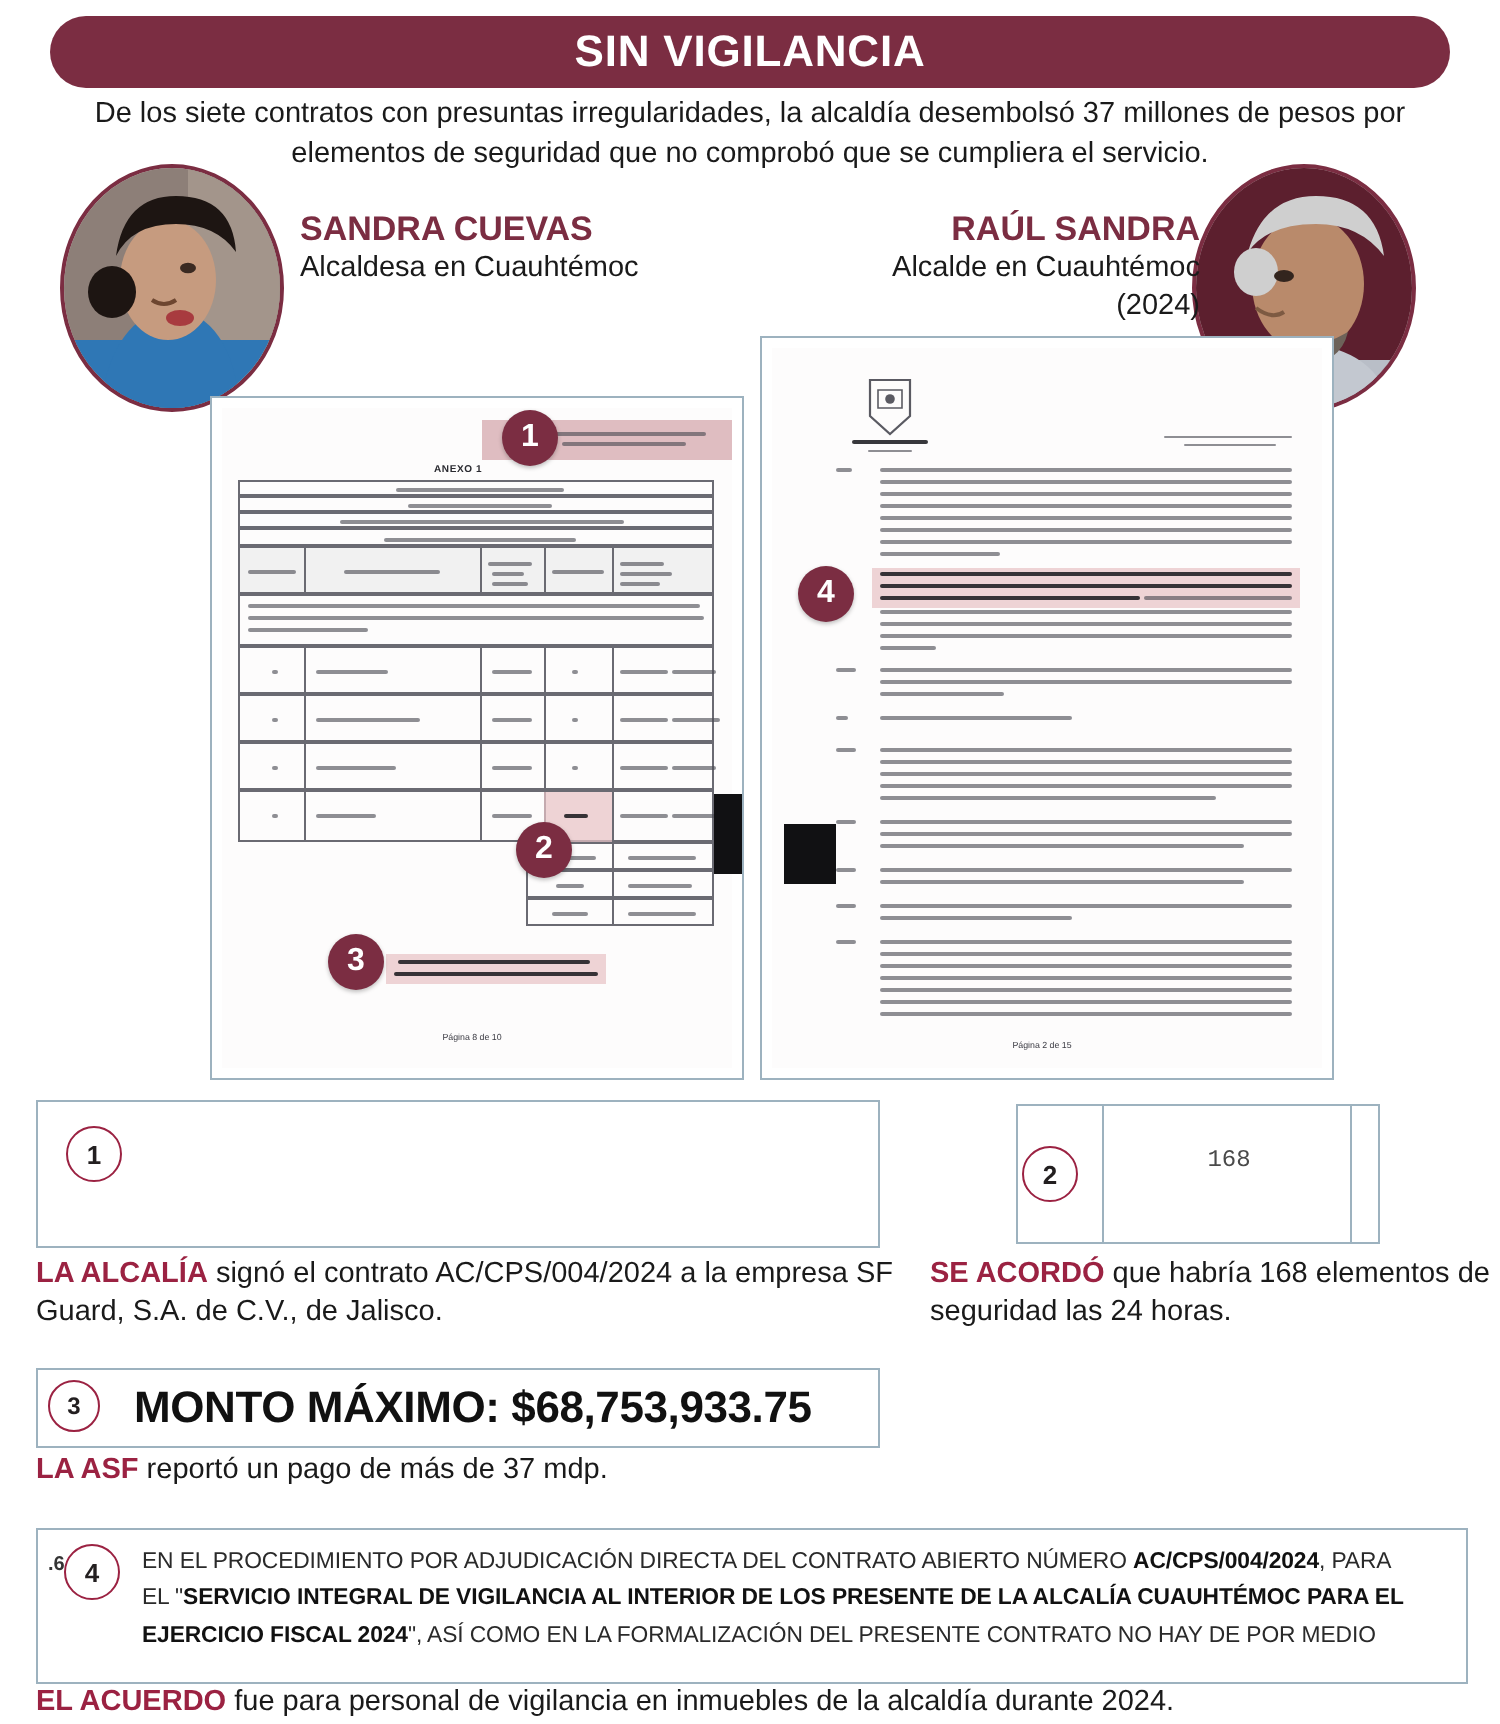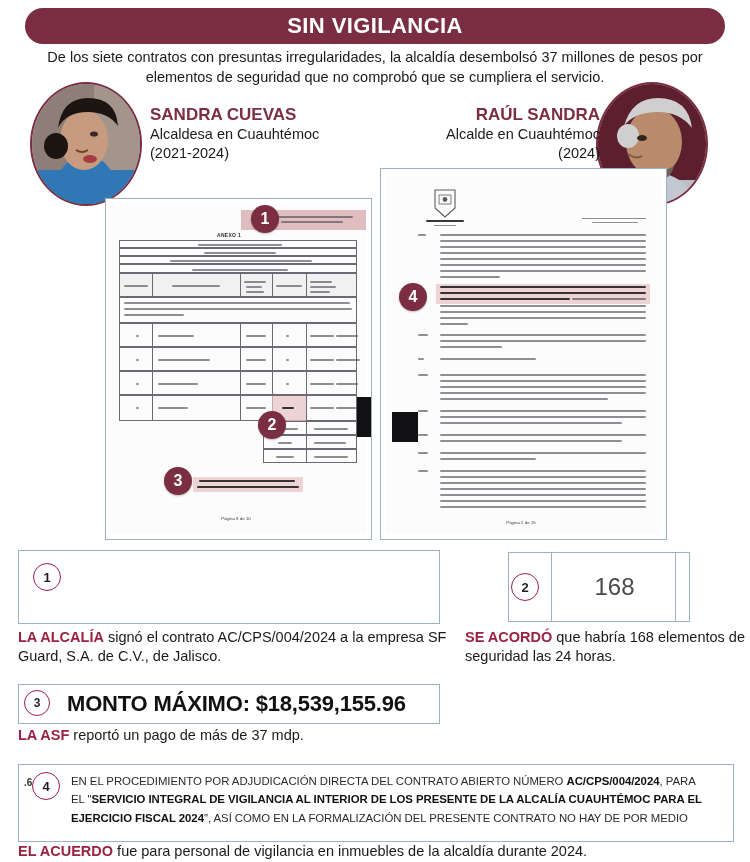--- a/index.html
+++ b/index.html
@@ -83,21 +83,21 @@
   .cb1 .t{
     position:absolute;left:60px;top:14px;right:18px;text-align:right;
     font-size:15.5px;font-weight:bold;color:#1a1a1a;line-height:1.45;letter-spacing:.1px;
   }
   .cap1{left:18px;top:628px;width:430px;}
 
   .cb2{left:508px;top:552px;width:180px;height:68px;}
   .cb2 .vline{position:absolute;top:0;bottom:0;border-left:1.5px solid #9DB2BF;}
   .cb2 .val{
     position:absolute;left:45px;right:14px;top:20px;text-align:center;
-    font-size:24px;color:#4a4a4a;
+    font-size:12px;color:#4a4a4a;font-family:Liberation Mono, monospace;
   }
   .cap2{left:465px;top:628px;width:280px;}
 
   .cb3{left:18px;top:684px;width:420px;height:38px;}
   .cb3 .t{
     position:absolute;left:48px;top:6px;font-size:22px;font-weight:bold;
     color:#111;letter-spacing:-.2px;
   }
   .cap3{left:18px;top:726px;width:430px;}
 
@@ -146,21 +146,20 @@
     <ellipse cx="30" cy="52" rx="11" ry="12" fill="#cfcfcf"></ellipse>
     <path d="M36 84 q20 10 40 -2 q-4 16 -22 16 q-16 0 -18 -14z" fill="#6d6259"></path>
     <ellipse cx="44" cy="54" rx="5" ry="3" fill="#33251e"></ellipse>
     <path d="M30 70 q8 6 14 2" stroke="#7d5a42" stroke-width="2" fill="none"></path>
   </svg>
 </div>
 
 <div class="names n-left">
   <div class="nm">SANDRA CUEVAS</div>
   <div class="rl">Alcaldesa en Cuauhtémoc</div>
-  <div class="yr">(2021-2024)</div>
 </div>
 
 <div class="names n-right">
   <div class="nm">RAÚL SANDRA</div>
   <div class="rl">Alcalde en Cuauhtémoc</div>
   <div class="yr">(2024)</div>
 </div>
 
 <div class="doc doc-left">
   <div class="sheet">
@@ -374,21 +373,21 @@
   <div class="vline" style="left:42px;"></div>
   <div class="vline" style="left:166px;"></div>
   <div class="val">168</div>
 </div>
 <div class="ring" style="left:511px;top:573px;">2</div>
 <div class="cap cap2">
   <b>SE ACORDÓ</b><span> que habría 168 elementos de seguridad las 24 horas.</span>
 </div>
 
 <div class="clipbox cb3">
-  <div class="t">MONTO MÁXIMO: $18,539,155.96</div>
+  <div class="t">MONTO MÁXIMO: $68,753,933.75</div>
 </div>
 <div class="ring" style="left:24px;top:690px;width:24px;height:24px;font-size:12px;">3</div>
 <div class="cap cap3">
   <b>LA ASF</b><span> reportó un pago de más de 37 mdp.</span>
 </div>
 
 <div class="clipbox cb4">
   <span class="num-pre">.6</span>
   <div class="body">
     <div><span>EN EL PROCEDIMIENTO POR ADJUDICACIÓN DIRECTA  DEL CONTRATO ABIERTO NÚMERO </span><b>AC/CPS/004/2024</b><span>, PARA</span></div>

